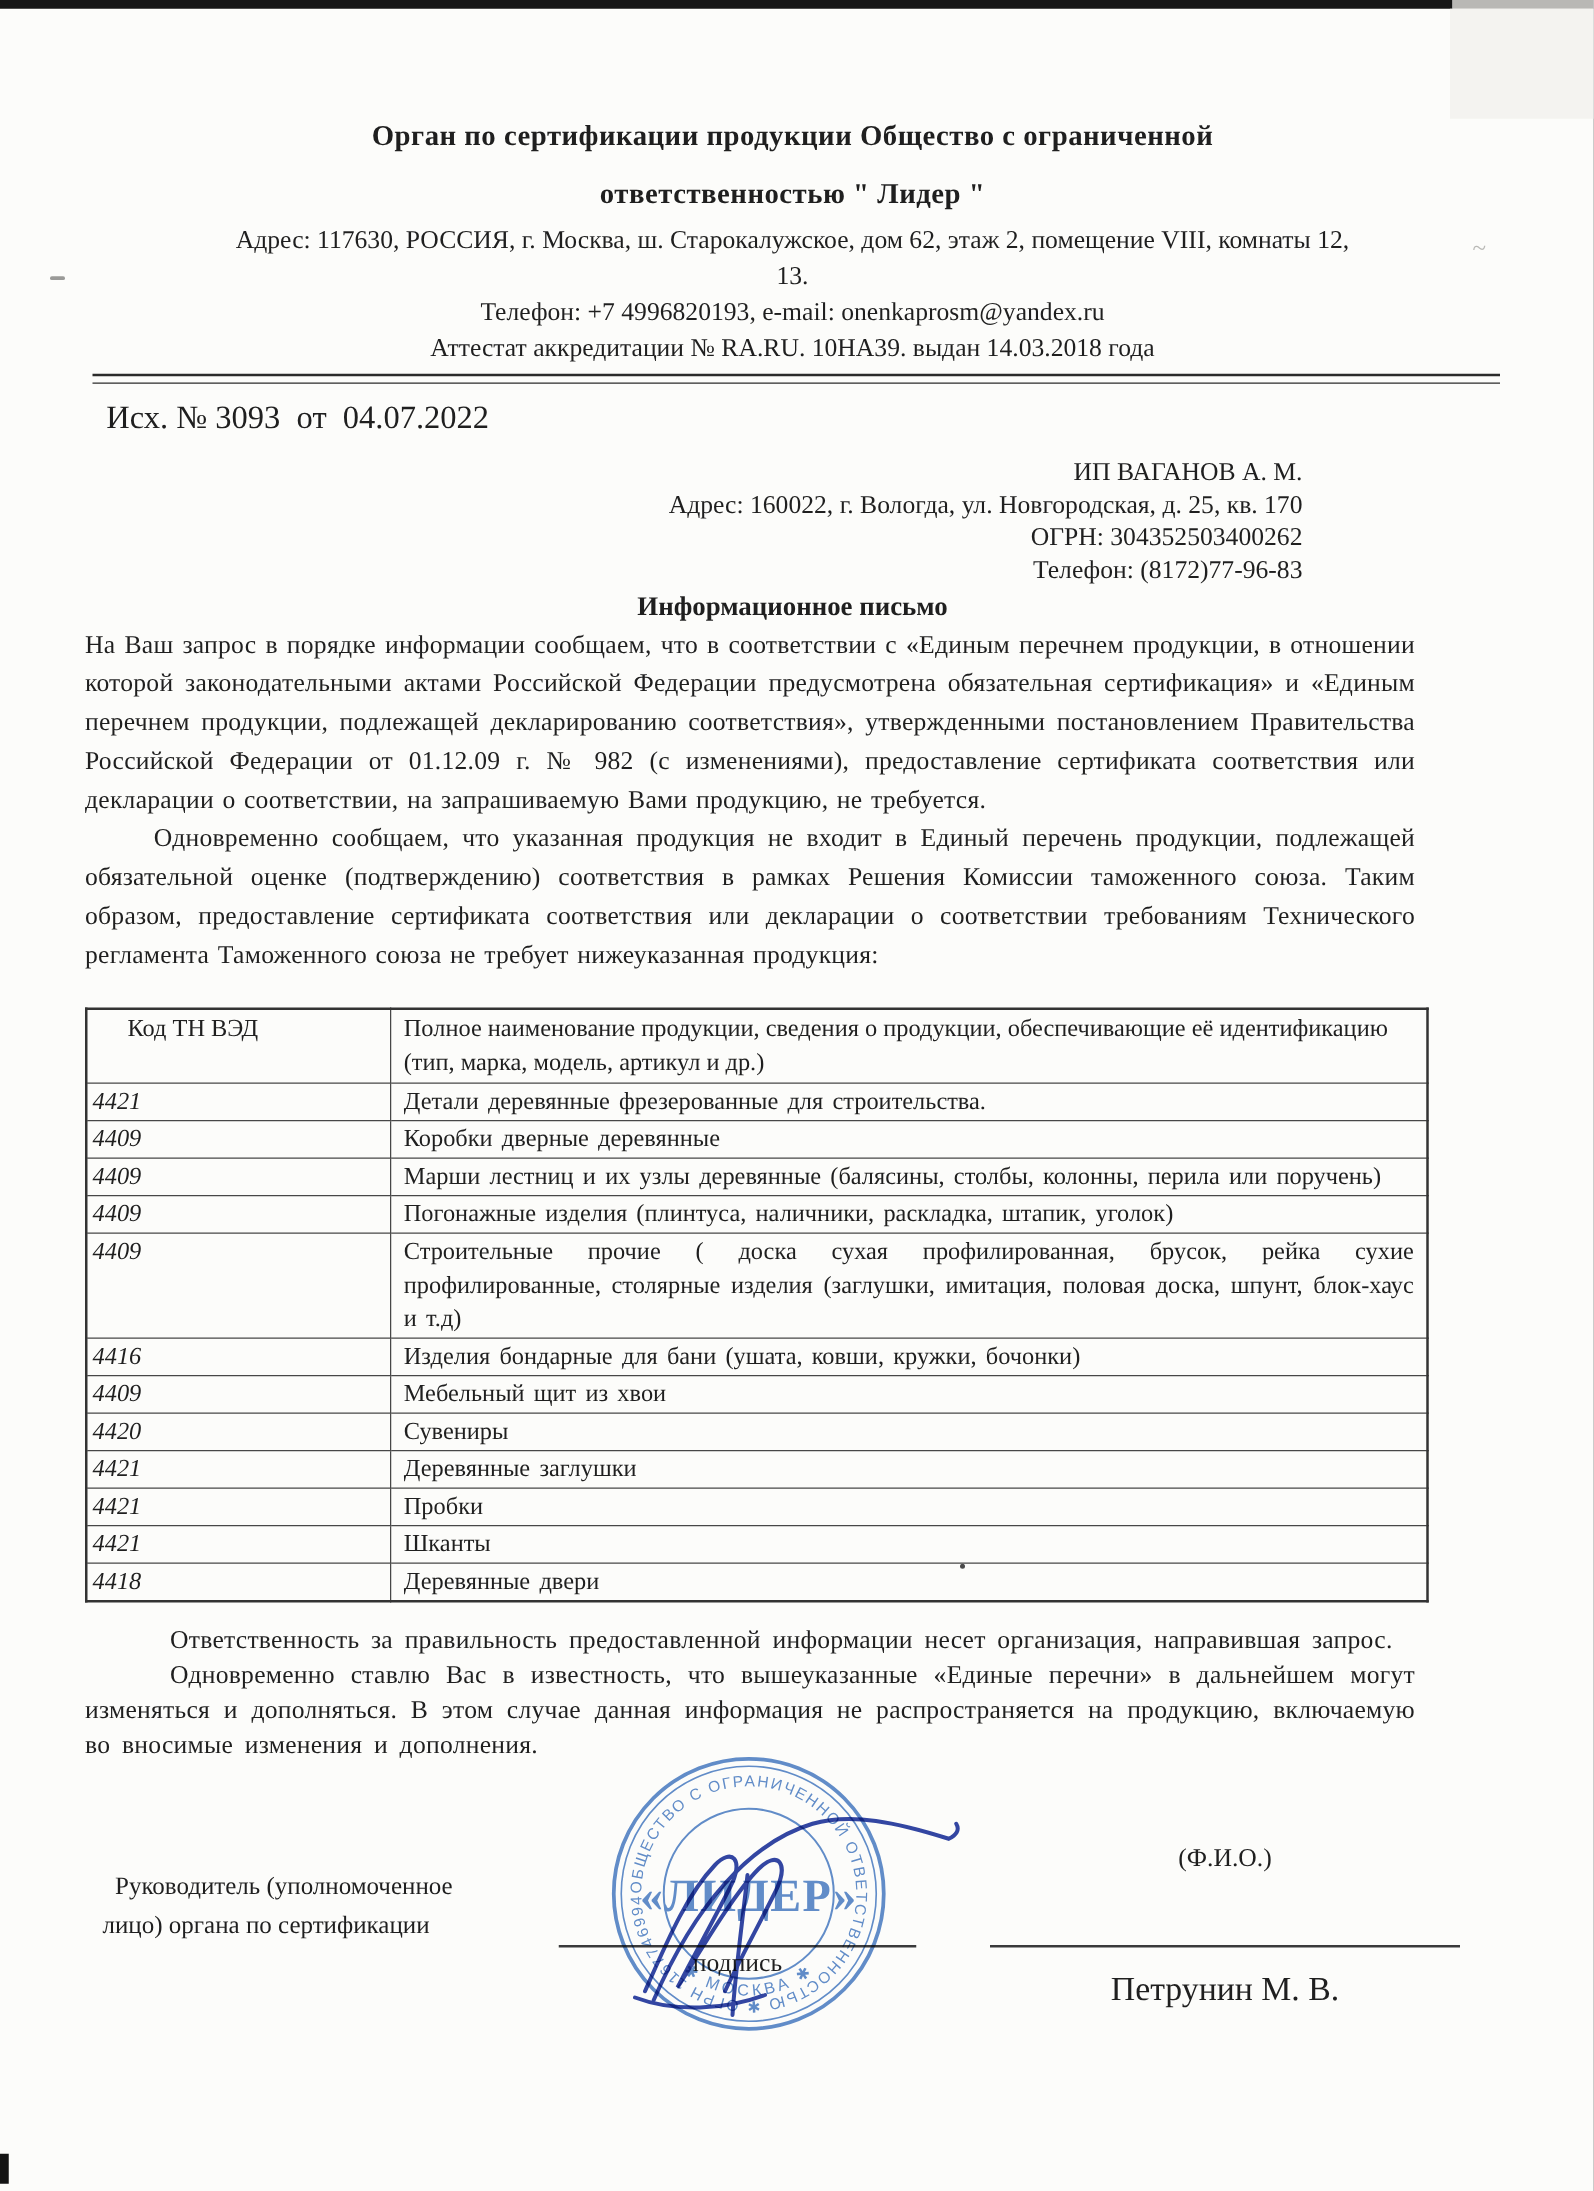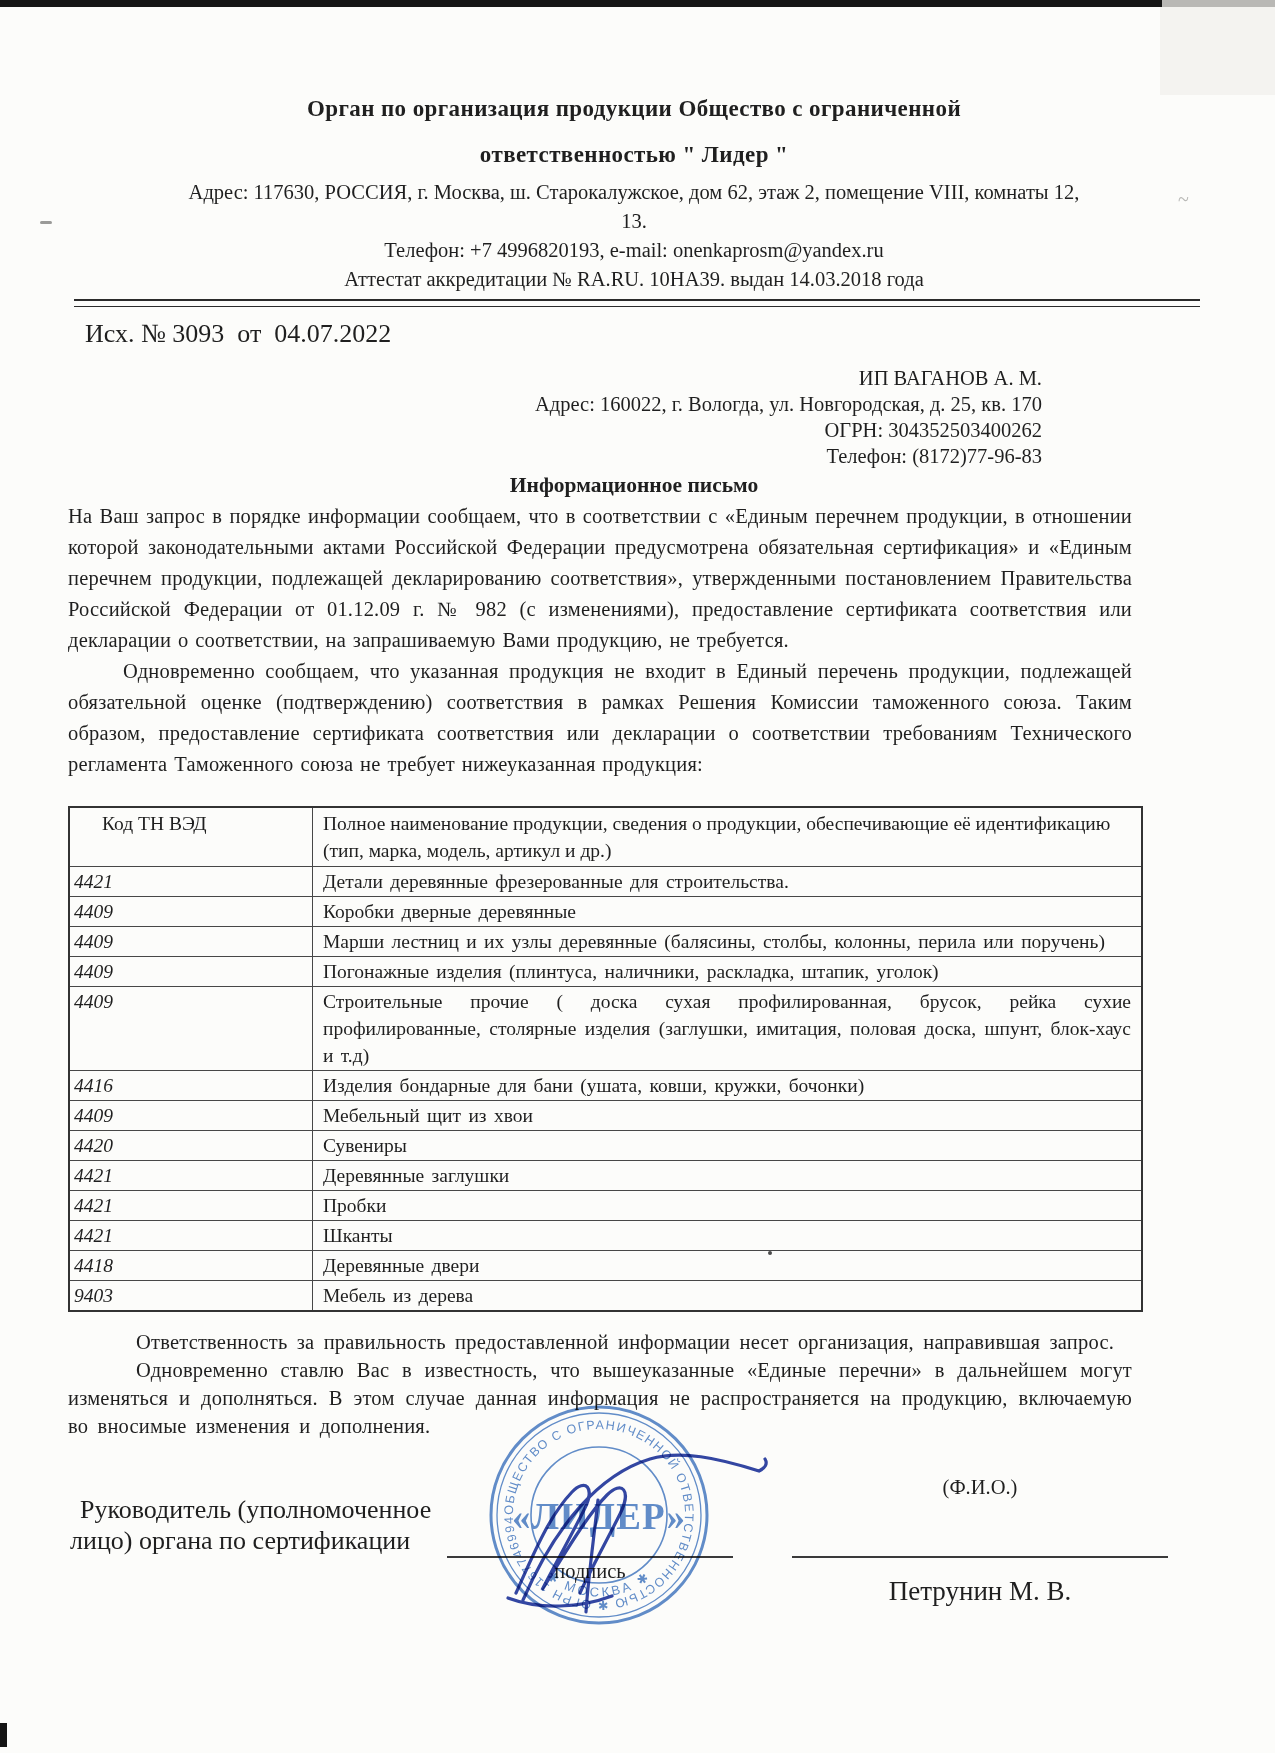--- a/index.html
+++ b/index.html
@@ -42,21 +42,21 @@
   table.products { border:2px solid #333; }
   th.code-head { width:204px; text-align:left; padding:2px 6px 2px 32px; }
   th.product-head { text-align:left; padding:2px 10px; }
   td.code-cell { padding:1px 4px;font-style:italic; }
   td.product-cell { text-align:justify; text-align-last:left; word-spacing:2.5px; padding:1px 10px; }
 
   .closing-p { font-size:20.5px; line-height:28px; text-align:justify; letter-spacing:0.2px; word-spacing:4px; margin:0; width:1064px; }
   .p3 { margin-top:16px; text-indent:68px; }
   .p4 { text-indent:68px; }
 
-  .signer-role { position:absolute; left:70px; top:1494px; font-size:26px; line-height:31px; }
+  .signer-role { position:absolute; left:82px; top:1494px; font-size:20px; line-height:31px; }
   .signer-role .l1 { padding-left:10px; }
 
   .sig-line-left { position:absolute; left:447px; top:1556px; width:286px; border-top:2px solid #3a3a3a; }
   .sig-caption { position:absolute; left:447px; top:1560px; width:286px; text-align:center; font-size:20.5px; }
   .signer-name { position:absolute; left:792px; top:1576px; width:376px; text-align:center; font-size:27px; }
   .sig-line-right { position:absolute; left:792px; top:1556px; width:376px; border-top:2px solid #3a3a3a; }
   .name-caption { position:absolute; left:792px; top:1476px; width:376px; text-align:center; font-size:20.5px; }
 
   .stamp { position:absolute; left:486px; top:1402px; width:226px; height:226px; opacity:0.88; mix-blend-mode:multiply; }
   .signature-svg { position:absolute; left:478px; top:1428px; width:330px; height:200px; mix-blend-mode:multiply; }
@@ -70,21 +70,21 @@
   <div class="scan-strip-top-right"></div>
   <div class="scan-shade-top-right"></div>
   <div class="scan-mark-bottom-left"></div>
   <div class="scan-dash"></div>
   <div class="scan-dot-1"></div>
   <div class="scan-squiggle">~</div>
 
   <div class="content">
 
     <div class="org-title">
-      <div>Орган по организация продукции Общество с ограниченной</div>
+      <div>Орган по сертификации продукции Общество с ограниченной</div>
       <div>ответственностью " Лидер "</div>
     </div>
     <div class="org-lines">
       <div>Адрес: 117630, РОССИЯ, г. Москва, ш. Старокалужское, дом 62, этаж 2, помещение VIII, комнаты 12,</div>
       <div>13.</div>
       <div>Телефон: +7 4996820193, e-mail: onenkaprosm@yandex.ru</div>
       <div>Аттестат аккредитации № RA.RU. 10НА39. выдан 14.03.2018 года</div>
     </div>
     <div class="rule-double"></div>
 
@@ -150,24 +150,20 @@
             <td class="code-cell">4421</td>
             <td class="product-cell">Пробки</td>
           </tr>
           <tr>
             <td class="code-cell">4421</td>
             <td class="product-cell">Шканты</td>
           </tr>
           <tr>
             <td class="code-cell">4418</td>
             <td class="product-cell">Деревянные двери</td>
-          </tr>
-          <tr>
-            <td class="code-cell">9403</td>
-            <td class="product-cell">Мебель из дерева</td>
           </tr>
         </tbody>
     </table>
 
     <p class="closing-p p3">Ответственность за правильность предоставленной информации несет организация, направившая запрос.</p>
     <p class="closing-p p4">Одновременно ставлю Вас в известность, что вышеуказанные «Единые перечни» в дальнейшем могут изменяться и дополняться. В этом случае данная информация не распространяется на продукцию, включаемую во вносимые изменения и дополнения.</p>
   </div>
 
   <div class="signer-role">
     <div class="l1">Руководитель (уполномоченное</div>

